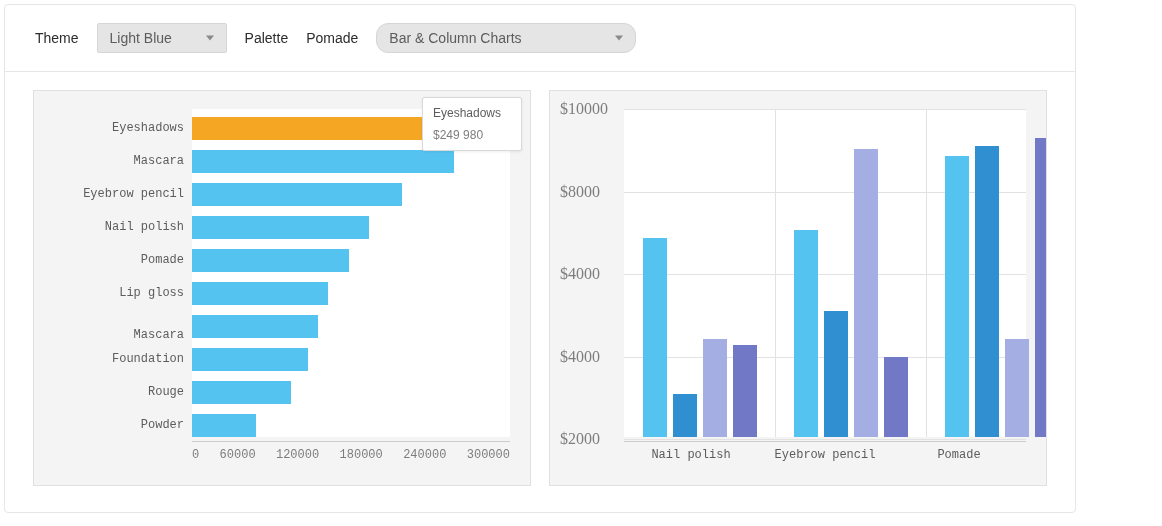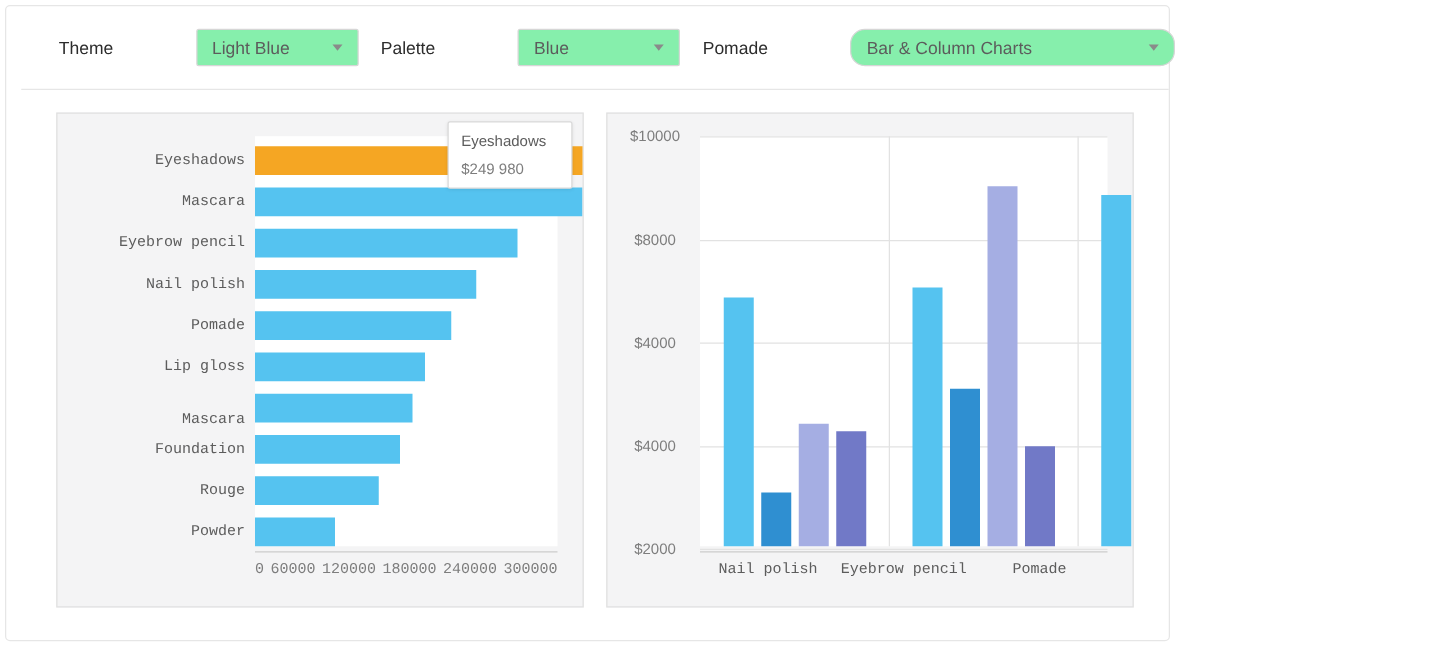--- a/index.html
+++ b/index.html
@@ -7,41 +7,39 @@
     margin: 0;
     padding: 4px;
     font-family: "Segoe UI", Arial, sans-serif;
     font-size: 14px;
     color: #3b3b3b;
     background: #fff;
   }
   .page {
     border: 1px solid #e6e6e6;
     border-radius: 4px;
-    width: 932px;
-    padding-left: 12px;
+    width: 1072px;
   }
   .controls {
     display: flex;
     align-items: center;
     gap: 18px;
     padding: 18px 30px;
     border-bottom: 1px solid #e6e6e6;
   }
   .ctrl-label { color: #2c2c2c; }
   .select {
     position: relative;
     border: 1px solid #d6d6d6;
     border-radius: 2px;
     padding: 6px 34px 6px 12px;
     min-width: 130px;
-    background: #86efac;
+    background: #e5e5e5;
     cursor: pointer;
     color: #5c5c5c;
-    margin-left: 48px;
   }
   .select.wide { min-width: 260px; border-radius: 12px; }
   .select::after {
     content: "";
     position: absolute;
     right: 12px; top: 50%;
     width: 0; height: 0;
     border-left: 4px solid transparent;
     border-right: 4px solid transparent;
     border-top: 5px solid #8a8a8a;
@@ -119,25 +117,25 @@
   }
   .grid-line {
     position: absolute;
     left: 0; right: 0;
     border-top: 1px solid #e2e2e2;
   }
   .y-tick {
     position: absolute;
     left: -64px;
     width: 56px;
-    text-align: center;
-    font-size: 12px;
+    text-align: left;
+    font-size: 16px;
     color: #7d7d7d;
     transform: translateY(-50%);
-    font-family: Liberation Sans, sans-serif;
+    font-family: Liberation Serif, serif;
   }
   .col-x-axis {
     position: absolute;
     left: 74px; right: 20px; top: 350px;
     border-top: 1px solid #ccc;
     display: flex;
     font-size: 12px;
     color: #5c5c5c;
     padding-top: 6px;
     font-family: "Consolas","Menlo","Courier New",monospace;
@@ -161,23 +159,20 @@
 
 <div class="page">
 
   <div class="controls">
     <span class="ctrl-label">Theme</span>
     <div class="select">
       <span>Light Blue</span>
     </div>
 
     <span class="ctrl-label">Palette</span>
-    <div class="select">
-      <span>Blue</span>
-    </div>
 
     <span class="ctrl-label">Pomade</span>
     <div class="select wide">
       <span>Bar &amp; Column Charts</span>
     </div>
   </div>
 
   <div class="panels">
 
     <div class="panel">

